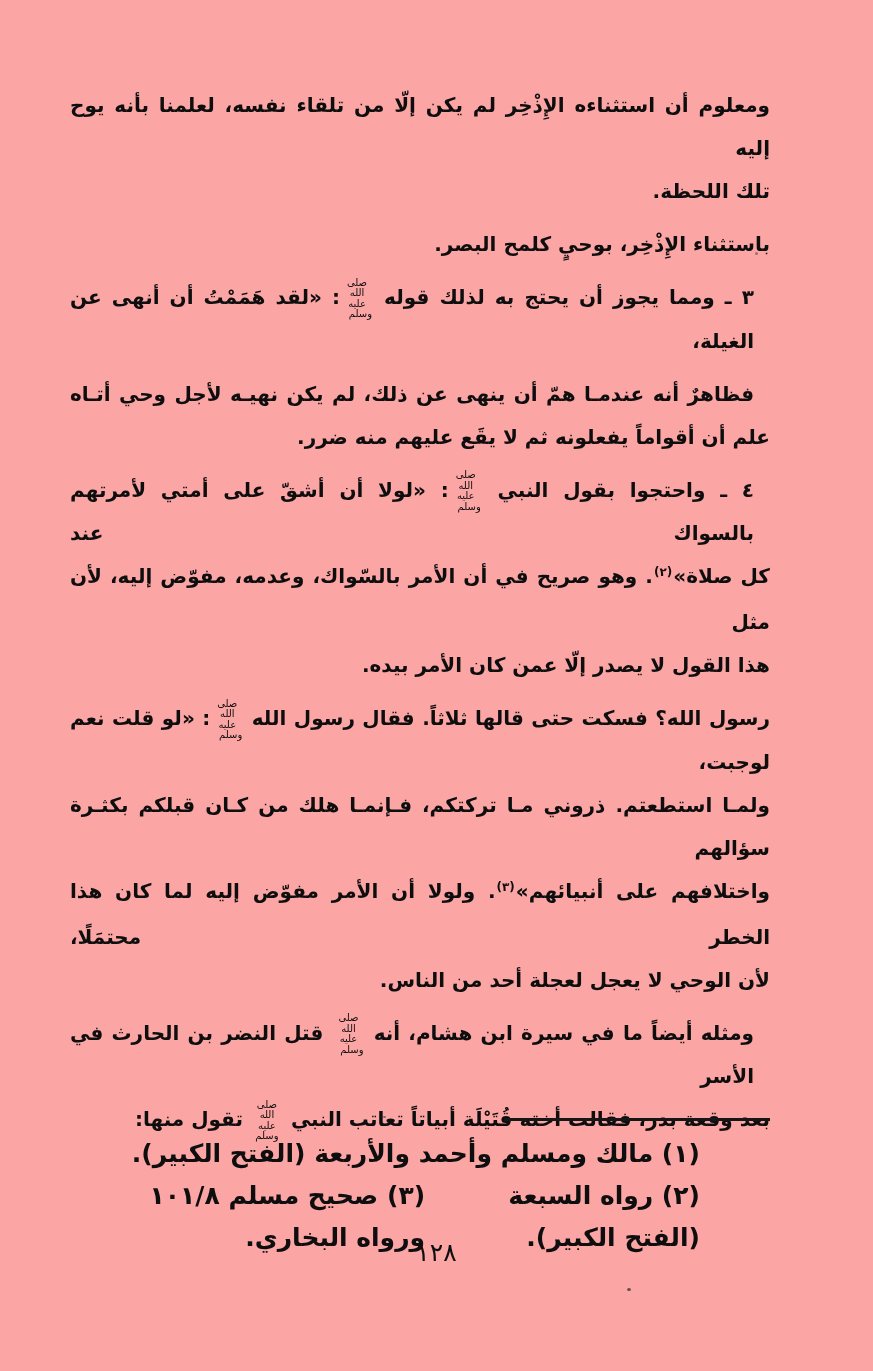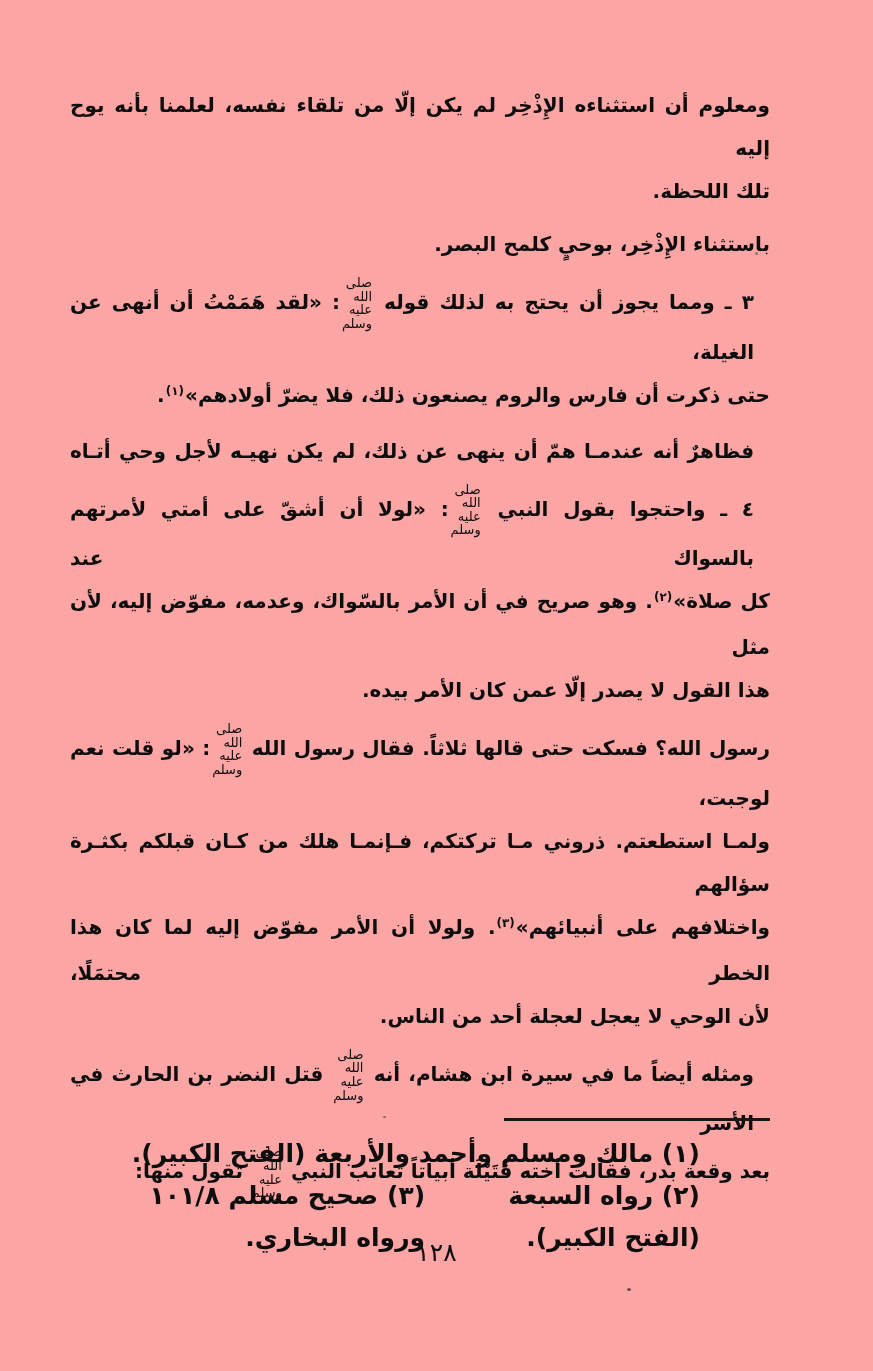--- a/index.html
+++ b/index.html
@@ -27,21 +27,22 @@
   .line.r{text-align:right;}
   .line.ind{padding-right:16px;}
   .fnm{
     font-size:12px;font-weight:700;
     position:relative;top:-7px;
     margin:0 1px;
   }
   .hon{
     display:inline-block;
     width:30px;
-    font-size:13px;font-weight:400;line-height:1.05;
+    font-size:10px;font-weight:400;line-height:1.05;
+    text-align:center;
     vertical-align:middle;
     margin:0 2px;
   }
   .footnotes{
     position:absolute;
     top:1108px;right:103px;width:700px;
     font-size:25px;font-weight:700;
   }
   .fn-sep{
     width:266px;height:3px;background:#161616;
@@ -67,24 +68,24 @@
   <div class="text-block" id="content">
       <div class="para">
         <div class="line j"><span>ومعلوم أن استثناءه الإِذْخِر لم يكن إلّا من تلقاء نفسه، لعلمنا بأنه يوح إليه</span></div>
         <div class="line r"><span>تلك اللحظة.</span></div>
       </div>
       <div class="para">
         <div class="line r"><span>باستثناء الإِذْخِر، بوحيٍ كلمح البصر.</span></div>
       </div>
       <div class="para">
         <div class="line j ind"><span>٣ ـ ومما يجوز أن يحتج به لذلك قوله </span><span class="hon">صلى الله عليه وسلم</span><span>: «لقد هَمَمْتُ أن أنهى عن الغيلة،</span></div>
-        <div class="line r"><span>حتى ذكرت أن فارس والروم يصنعون ذلك، فلا يضرّ أولادهم»</span><span class="fnm">(١)</span><span>.</span></div>
       </div>
       <div class="para">
         <div class="line j ind"><span>فظاهرٌ أنه عندمـا همّ أن ينهى عن ذلك، لم يكن نهيـه لأجل وحي أتـاه</span></div>
+        <div class="line r"><span>علم أن أقواماً يفعلونه ثم لا يقَع عليهم منه ضرر.</span></div>
       </div>
       <div class="para">
         <div class="line j ind"><span>٤ ـ واحتجوا بقول النبي </span><span class="hon">صلى الله عليه وسلم</span><span>: «لولا أن أشقّ على أمتي لأمرتهم بالسواك عند</span></div>
         <div class="line j"><span>كل صلاة»</span><span class="fnm">(٢)</span><span>. وهو صريح في أن الأمر بالسّواك، وعدمه، مفوّض إليه، لأن مثل</span></div>
         <div class="line r"><span>هذا القول لا يصدر إلّا عمن كان الأمر بيده.</span></div>
       </div>
       <div class="para">
         <div class="line j"><span>رسول الله؟ فسكت حتى قالها ثلاثاً. فقال رسول الله </span><span class="hon">صلى الله عليه وسلم</span><span>: «لو قلت نعم لوجبت،</span></div>
         <div class="line j"><span>ولمـا استطعتم. ذروني مـا تركتكم، فـإنمـا هلك من كـان قبلكم بكثـرة سؤالهم</span></div>
         <div class="line j"><span>واختلافهم على أنبيائهم»</span><span class="fnm">(٣)</span><span>. ولولا أن الأمر مفوّض إليه لما كان هذا الخطر محتمَلًا،</span></div>

